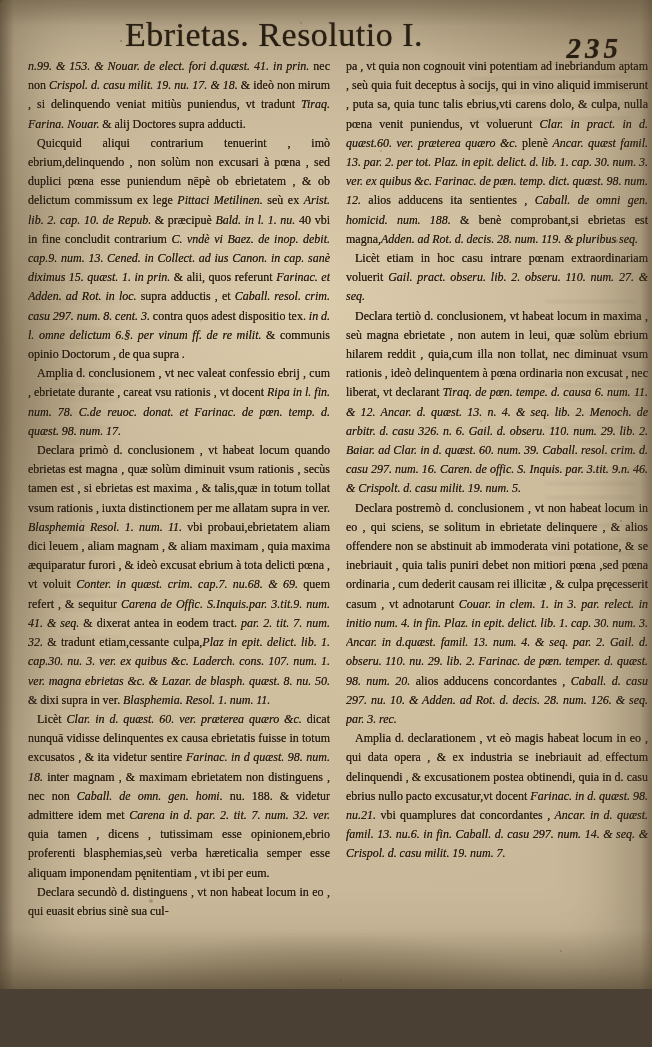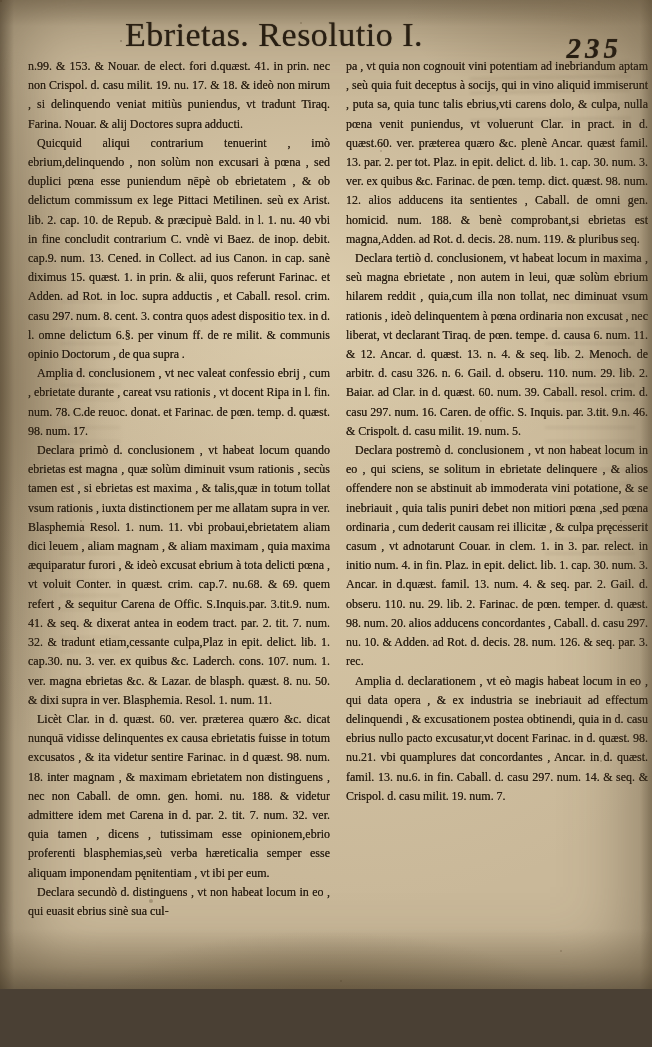--- a/index.html
+++ b/index.html
@@ -55,21 +55,21 @@
   .col{
     position:absolute;top:57px;width:302px;height:950px;overflow:hidden;
     font-size:12px;line-height:19.2px;text-align:justify;color:#2b2014;
     word-spacing:-0.2px;
     text-shadow:0 0 .6px rgba(43,32,20,.85);
   }
   .col-left{left:28px;}
   .col-right{left:346px;}
   .para{position:relative;}
   .para.numbered{text-indent:9px;}
-  .it{}
+  .it{font-style:italic;}
   .footer-left{
     position:absolute;left:8px;top:999px;font-size:13px;color:#2b2014;
     text-shadow:0 0 .6px rgba(43,32,20,.85);
   }
   .sig{
     position:absolute;left:418px;top:1001px;width:80px;text-align:center;
     font-size:19px;color:#241b10;letter-spacing:5px;
     text-shadow:0 0 .8px rgba(36,27,16,.7);
   }
   .catchword{
@@ -97,20 +97,21 @@
   <div class="col col-left" id="col-left">
       <div class="para"><span class="it">n.99. &amp; 153. &amp; Nouar. de elect. fori d.quæst. 41. in prin. </span><span>nec non </span><span class="it">Crispol. d. casu milit. 19. nu. 17. &amp; 18. </span><span>&amp; ideò non mirum , si delinquendo veniat mitiùs puniendus, vt tradunt </span><span class="it">Tiraq. Farina. Nouar. </span><span>&amp; alij Doctores supra adducti.</span></div>
       <div class="para numbered"><span>Quicquid aliqui contrarium tenuerint , imò ebrium,delinquendo , non solùm non excusari à pœna , sed duplici pœna esse puniendum nēpè ob ebrietatem , &amp; ob delictum commissum ex lege </span><span class="it">Pittaci Metilinen. </span><span>seù ex </span><span class="it">Arist. lib. 2. cap. 10. de Repub. </span><span>&amp; præcipuè </span><span class="it">Bald. in l. 1. nu. </span><span>40 vbi in fine concludit contrarium </span><span class="it">C. vndè vi Baez. de inop. debit. cap.9. num. 13. Cened. in Collect. ad ius Canon. in cap. sanè diximus 15. quæst. 1. in prin. </span><span>&amp; alii, quos referunt </span><span class="it">Farinac. et Adden. ad Rot. in loc. </span><span>supra adductis , et </span><span class="it">Caball. resol. crim. casu 297. num. 8. cent. 3. </span><span>contra quos adest dispositio tex. </span><span class="it">in d. l. omne delictum 6.§. per vinum ff. de re milit. </span><span>&amp; communis opinio Doctorum , de qua supra .</span></div>
       <div class="para numbered"><span>Amplia d. conclusionem , vt nec valeat confessio ebrij , cum , ebrietate durante , careat vsu rationis , vt docent </span><span class="it">Ripa in l. fin. num. 78. C.de reuoc. donat. et Farinac. de pœn. temp. d. quæst. 98. num. 17.</span></div>
       <div class="para numbered"><span>Declara primò d. conclusionem , vt habeat locum quando ebrietas est magna , quæ solùm diminuit vsum rationis , secùs tamen est , si ebrietas est maxima , &amp; talis,quæ in totum tollat vsum rationis , iuxta distinctionem per me allatam supra in ver. </span><span class="it">Blasphemia Resol. 1. num. 11. </span><span>vbi probaui,ebrietatem aliam dici leuem , aliam magnam , &amp; aliam maximam , quia maxima æquiparatur furori , &amp; ideò excusat ebrium à tota delicti pœna , vt voluit </span><span class="it">Conter. in quæst. crim. cap.7. nu.68. &amp; 69. </span><span>quem refert , &amp; sequitur </span><span class="it">Carena de Offic. S.Inquis.par. 3.tit.9. num. 41. &amp; seq. </span><span>&amp; dixerat antea in eodem tract. </span><span class="it">par. 2. tit. 7. num. 32. </span><span>&amp; tradunt etiam,cessante culpa,</span><span class="it">Plaz in epit. delict. lib. 1. cap.30. nu. 3. ver. ex quibus &amp;c. Laderch. cons. 107. num. 1. ver. magna ebrietas &amp;c. &amp; Lazar. de blasph. quæst. 8. nu. 50. </span><span>&amp; dixi supra in ver. </span><span class="it">Blasphemia. Resol. 1. num. 11.</span></div>
       <div class="para numbered"><span>Licèt </span><span class="it">Clar. in d. quæst. 60. ver. præterea quæro &amp;c. </span><span>dicat nunquā vidisse delinquentes ex causa ebrietatis fuisse in totum excusatos , &amp; ita videtur sentire </span><span class="it">Farinac. in d quæst. 98. num. 18. </span><span>inter magnam , &amp; maximam ebrietatem non distinguens , nec non </span><span class="it">Caball. de omn. gen. homi. </span><span>nu. 188. &amp; videtur admittere idem met </span><span class="it">Carena in d. par. 2. tit. 7. num. 32. ver. </span><span>quia tamen , dicens , tutissimam esse opinionem,ebrio proferenti blasphemias,seù verba hæreticalia semper esse aliquam imponendam pęnitentiam , vt ibi per eum.</span></div>
       <div class="para numbered"><span>Declara secundò d. distinguens , vt non habeat locum in eo , qui euasit ebrius sinè sua cul-</span></div>
     </div>
   <div class="col col-right" id="col-right">
       <div class="para"><span>pa , vt quia non cognouit vini potentiam ad inebriandum aptam , seù quia fuit deceptus à socijs, qui in vino aliquid immiserunt , puta sa, quia tunc talis ebrius,vti carens dolo, &amp; culpa, nulla pœna venit puniendus, vt voluerunt </span><span class="it">Clar. in pract. in d. quæst.60. ver. præterea quæro &amp;c. </span><span>plenè </span><span class="it">Ancar. quæst famil. 13. par. 2. per tot. Plaz. in epit. delict. d. lib. 1. cap. 30. num. 3. ver. ex quibus &amp;c. Farinac. de pœn. temp. dict. quæst. 98. num. 12. </span><span>alios adducens ita sentientes , </span><span class="it">Caball. de omni gen. homicid. num. 188. </span><span>&amp; benè comprobant,si ebrietas est magna,</span><span class="it">Adden. ad Rot. d. decis. 28. num. 119. &amp; pluribus seq.</span></div>
+      <div class="para numbered"><span>Licèt etiam in hoc casu intrare pœnam extraordinariam voluerit </span><span class="it">Gail. pract. obseru. lib. 2. obseru. 110. num. 27. &amp; seq.</span></div>
       <div class="para numbered"><span>Declara tertiò d. conclusionem, vt habeat locum in maxima , seù magna ebrietate , non autem in leui, quæ solùm ebrium hilarem reddit , quia,cum illa non tollat, nec diminuat vsum rationis , ideò delinquentem à pœna ordinaria non excusat , nec liberat, vt declarant </span><span class="it">Tiraq. de pœn. tempe. d. causa 6. num. 11. &amp; 12. Ancar. d. quæst. 13. n. 4. &amp; seq. lib. 2. Menoch. de arbitr. d. casu 326. n. 6. Gail. d. obseru. 110. num. 29. lib. 2. Baiar. ad Clar. in d. quæst. 60. num. 39. Caball. resol. crim. d. casu 297. num. 16. Caren. de offic. S. Inquis. par. 3.tit. 9.n. 46. &amp; Crispolt. d. casu milit. 19. num. 5.</span></div>
       <div class="para numbered"><span>Declara postremò d. conclusionem , vt non habeat locum in eo , qui sciens, se solitum in ebrietate delinquere , &amp; alios offendere non se abstinuit ab immoderata vini potatione, &amp; se inebriauit , quia talis puniri debet non mitiori pœna ,sed pœna ordinaria , cum dederit causam rei illicitæ , &amp; culpa pręcesserit casum , vt adnotarunt </span><span class="it">Couar. in clem. 1. in 3. par. relect. in initio num. 4. in fin. Plaz. in epit. delict. lib. 1. cap. 30. num. 3. Ancar. in d.quæst. famil. 13. num. 4. &amp; seq. par. 2. Gail. d. obseru. 110. nu. 29. lib. 2. Farinac. de pœn. temper. d. quæst. 98. num. 20. </span><span>alios adducens concordantes , </span><span class="it">Caball. d. casu 297. nu. 10. &amp; Adden. ad Rot. d. decis. 28. num. 126. &amp; seq. par. 3. rec.</span></div>
       <div class="para numbered"><span>Amplia d. declarationem , vt eò magis habeat locum in eo , qui data opera , &amp; ex industria se inebriauit ad effectum delinquendi , &amp; excusationem postea obtinendi, quia in d. casu ebrius nullo pacto excusatur,vt docent </span><span class="it">Farinac. in d. quæst. 98. nu.21. </span><span>vbi quamplures dat concordantes , </span><span class="it">Ancar. in d. quæst. famil. 13. nu.6. in fin. Caball. d. casu 297. num. 14. &amp; seq. &amp; Crispol. d. casu milit. 19. num. 7.</span></div>
     </div>
 
   <div class="footer-left">Resol. Crim.</div>
   <div class="sig">Gg 2</div>
   <div class="catchword">Vtrum</div>
 
   <div class="bottomband"></div>

